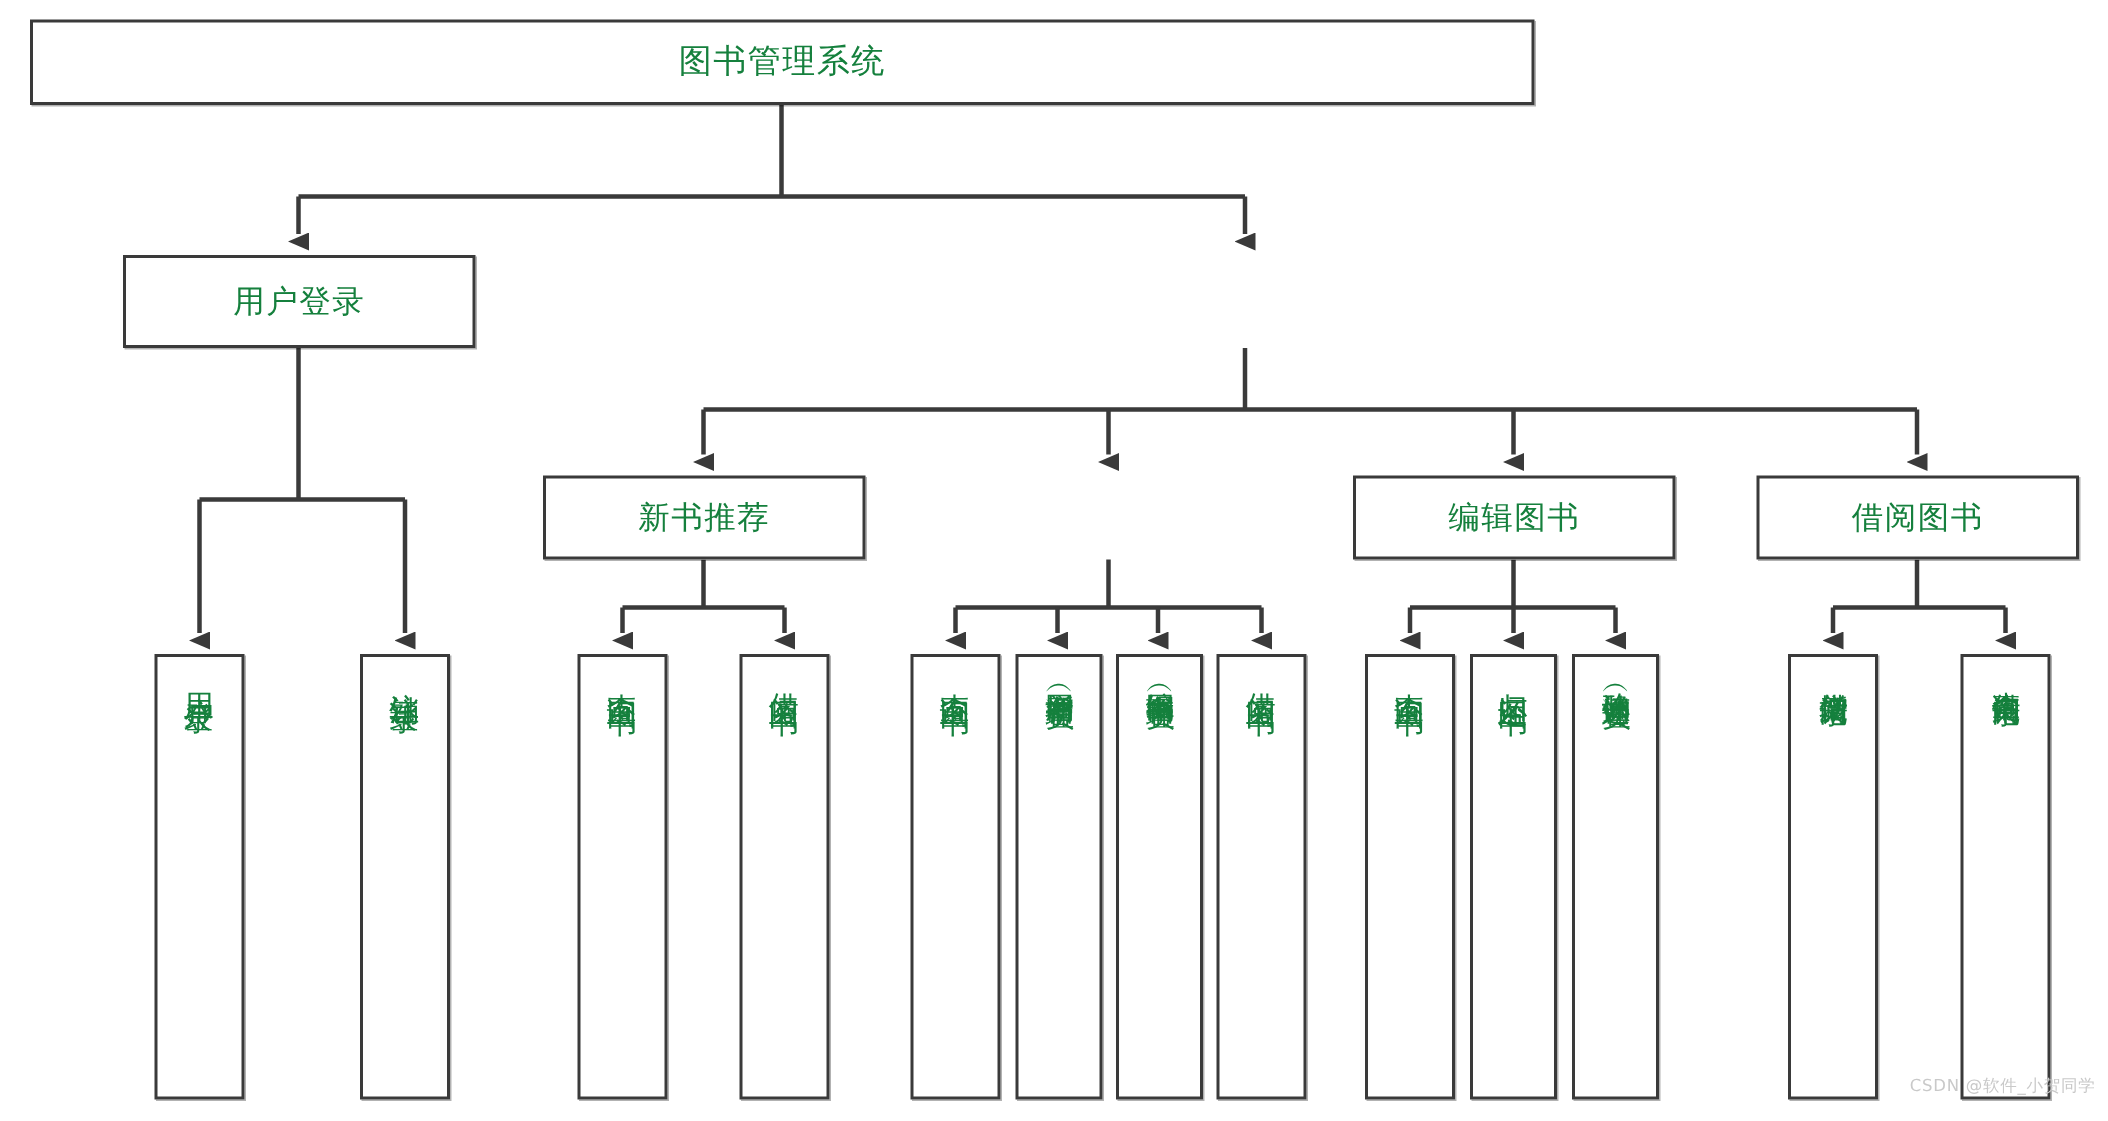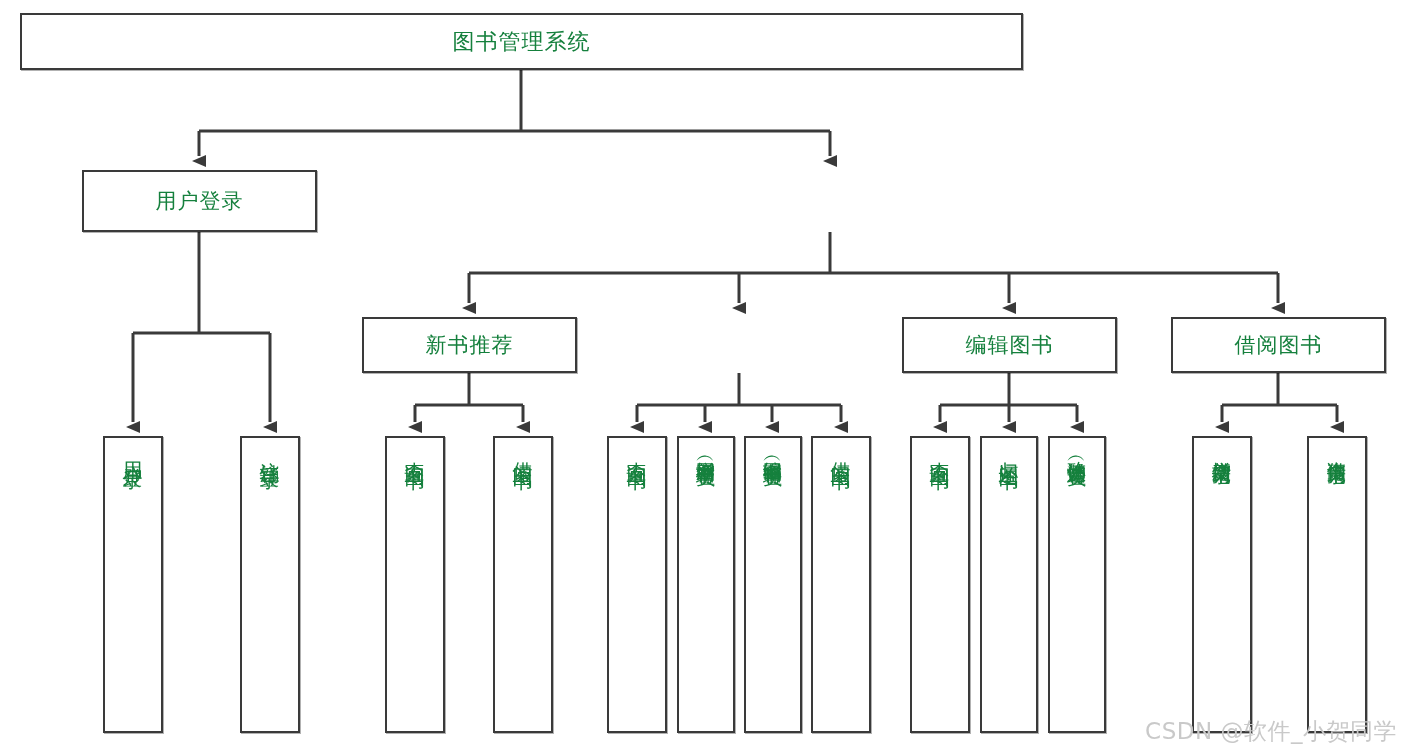--- a/index.html
+++ b/index.html
@@ -65,22 +65,22 @@
     white-space: nowrap;
     -webkit-text-orientation: upright;
   }
   .node.vert.tall .node-label {
     font-size: 19px;
     letter-spacing: 1px;
   }
   #watermark {
     position: absolute;
     right: 8px;
-    bottom: 0;
-    font-size: 23px;
+    bottom: 16px;
+    font-size: 11px;
     color: #c9c9c9;
     letter-spacing: 0.5px;
     white-space: nowrap;
     pointer-events: none;
     font-family: "DejaVu Sans", "Liberation Sans", sans-serif;
   }
 </style>
 </head>
 <body>
 

